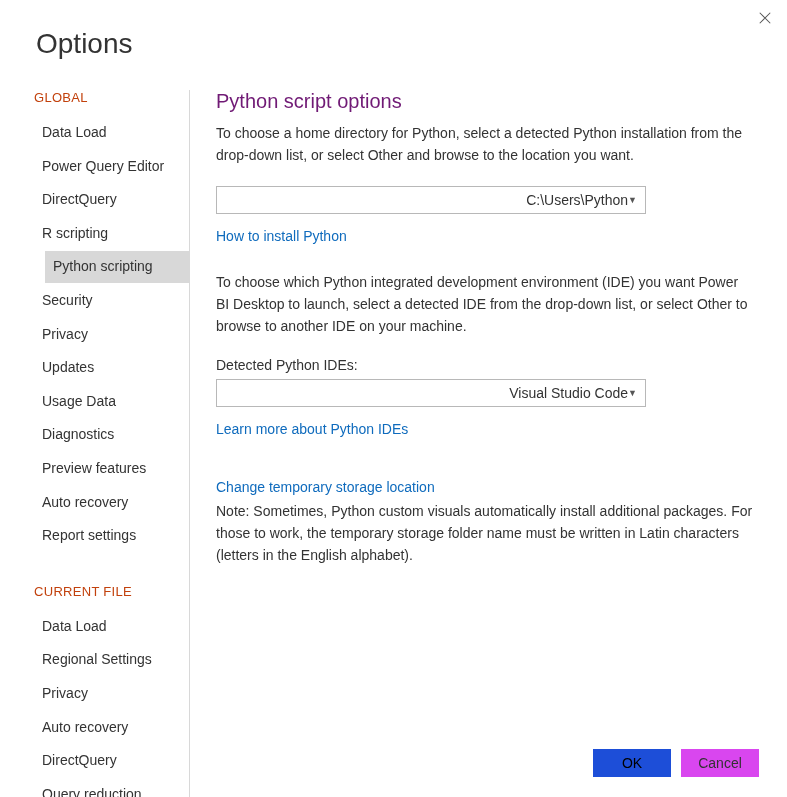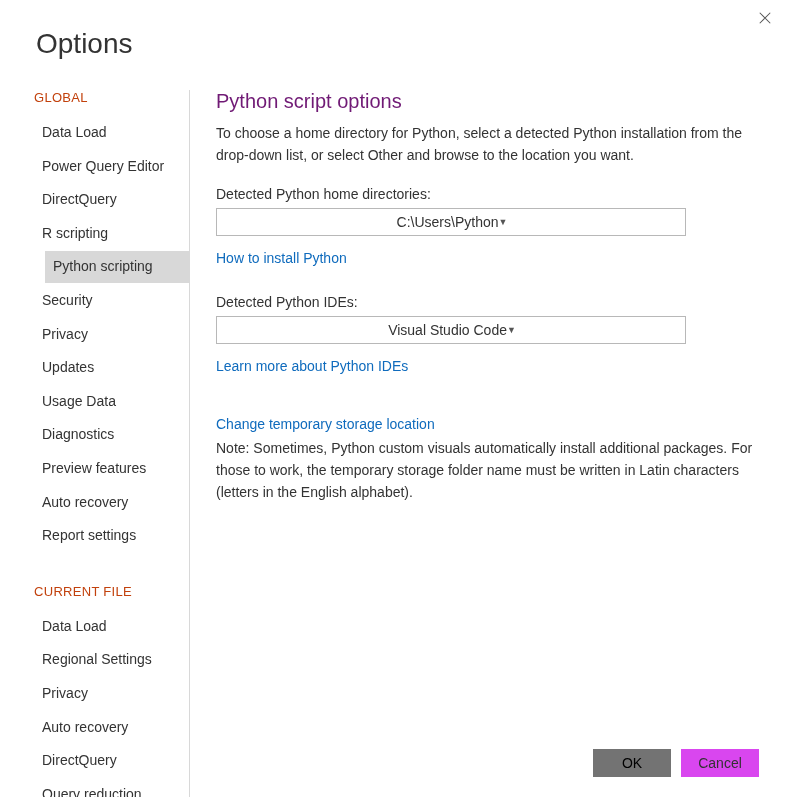--- a/index.html
+++ b/index.html
@@ -87,27 +87,27 @@
       color: #333;
       line-height: 1.55;
       margin-bottom: 20px;
     }
     .field-label {
       font-size: 14px;
       color: #333;
       margin-bottom: 6px;
     }
     .dropdown {
-      width: 470px;
+      width: 430px;
       height: 28px;
       border: 1px solid #b8b8b8;
       background: #fff;
       display: flex;
       align-items: center;
-      justify-content: center;
+      justify-content: flex-end;
       padding: 0 8px 0 10px;
       cursor: pointer;
       font-size: 14px;
       color: #333;
       margin-bottom: 14px;
     }
     .dropdown .caret {
       font-size: 9px;
       color: #555;
     }
@@ -135,21 +135,21 @@
     }
     .btn {
       min-width: 78px;
       height: 28px;
       border: none;
       font-size: 14px;
       cursor: pointer;
       font-family: inherit;
     }
     .btn-primary {
-      background: #737373;
+      background: #1d4ed8;
       color: #000;
     }
     .btn-secondary {
       background: #d946ef;
       color: #333;
     }
   </style>
 </head>
 <body>
 
@@ -185,27 +185,27 @@
     <div class="sidebar-item">Auto recovery</div>
     <div class="sidebar-item">DirectQuery</div>
     <div class="sidebar-item">Query reduction</div>
 
   </div>
 
   <div class="main">
     <div class="main-heading">Python script options</div>
     <div class="description">To choose a home directory for Python, select a detected Python installation from the drop-down list, or select Other and browse to the location you want.</div>
 
-    <div class="field-label">Detected Python home directories:</div>
     <div class="dropdown">
       <span>C:\Users\Python</span>
       <span class="caret">▼</span>
     </div>
     <span class="link">How to install Python</span>
 
+    <div class="description">To choose which Python integrated development environment (IDE) you want Power BI Desktop to launch, select a detected IDE from the drop-down list, or select Other to browse to another IDE on your machine.</div>
 
     <div class="field-label">Detected Python IDEs:</div>
     <div class="dropdown">
       <span>Visual Studio Code</span>
       <span class="caret">▼</span>
     </div>
     <span class="link" style="margin-bottom:42px;">Learn more about Python IDEs</span>
 
     <div>
       <span class="link short-gap">Change temporary storage location</span>

